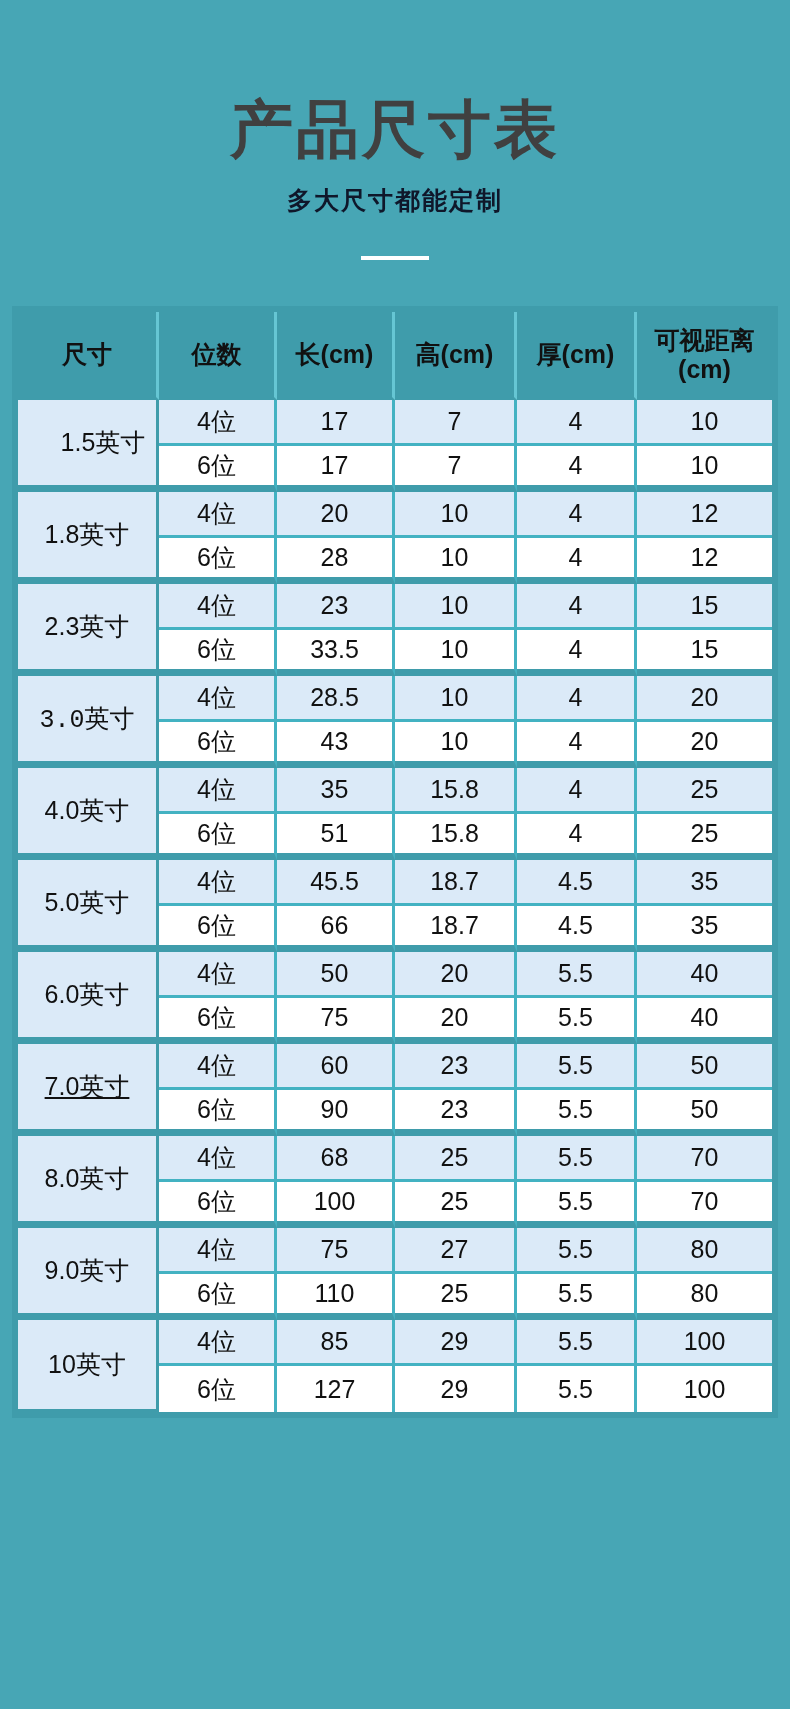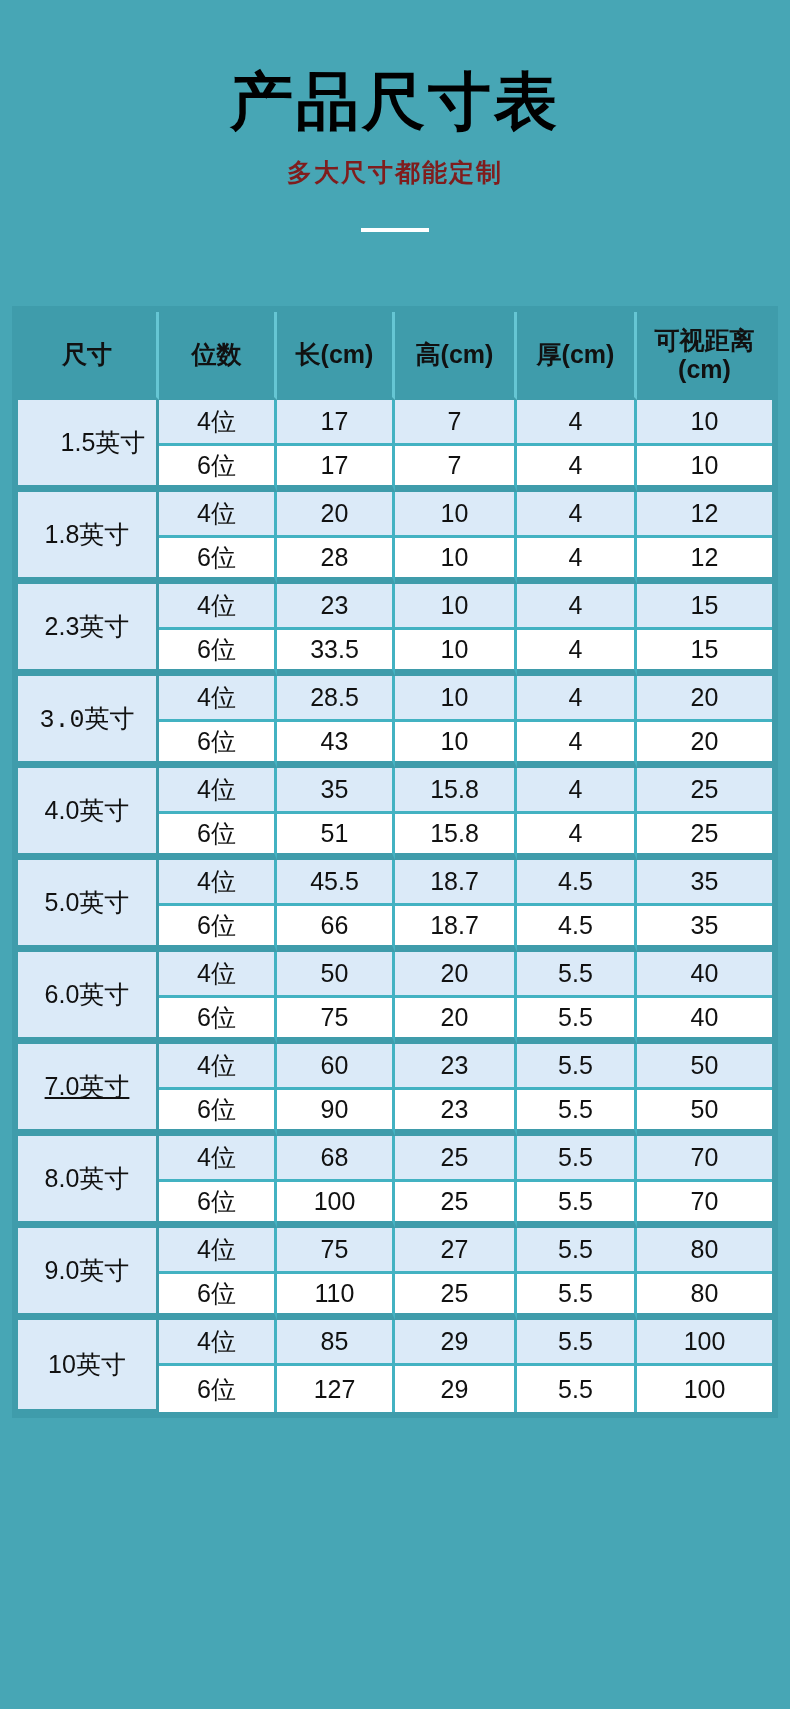--- a/index.html
+++ b/index.html
@@ -19,29 +19,30 @@
     background: #47a6b5;
   }
 
   
   .header {
     padding-top: 68px;
     text-align: center;
   }
 
   .title {
-    color: #000000;
+    color: #404040;
     font-size: 63px;
     font-weight: bold;
     letter-spacing: 3px;
     line-height: 1.05;
+    margin-top: 28px;
   }
 
   .subtitle {
-    color: #7f1d1d;
+    color: #0f172a;
     font-size: 25px;
     font-weight: bold;
     letter-spacing: 2px;
     margin-top: 22px;
   }
 
   .divider-wrap {
     margin-top: 39px;
     display: flex;
     justify-content: center;

